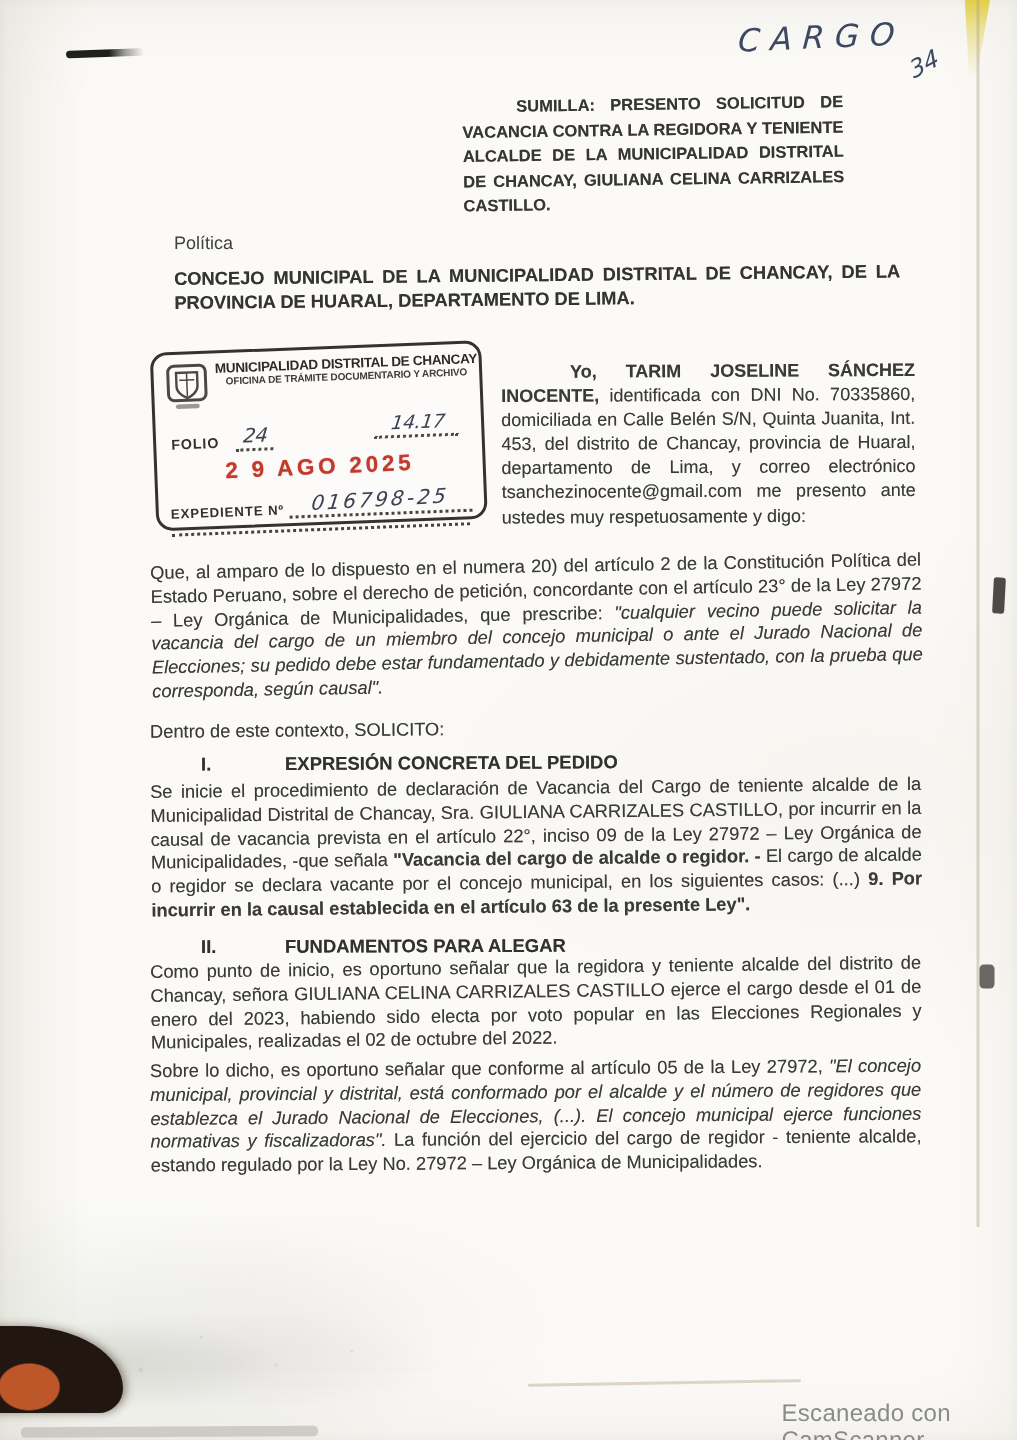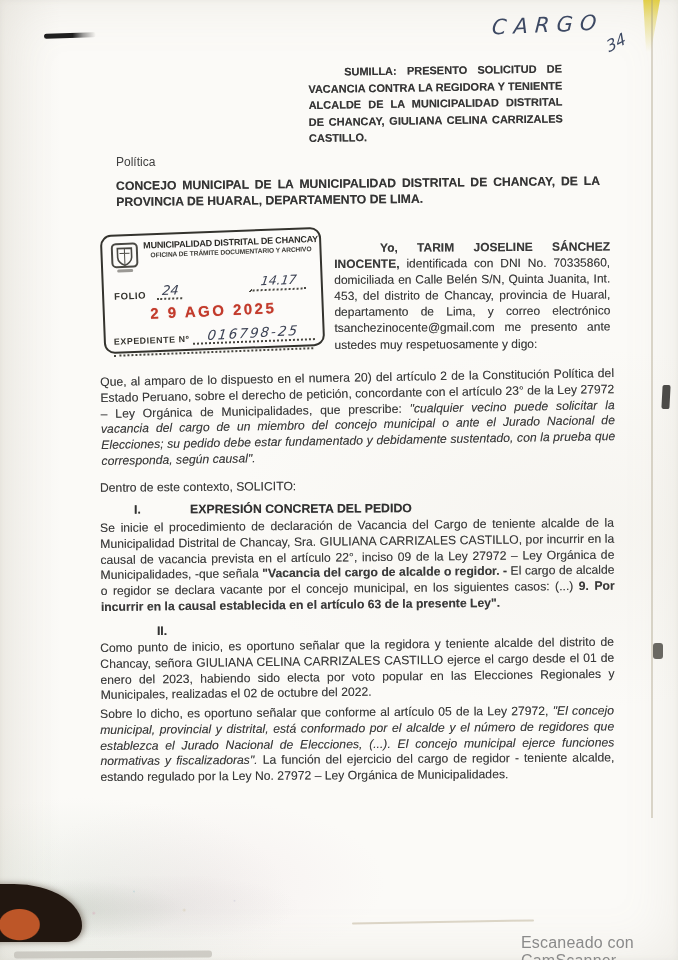--- a/index.html
+++ b/index.html
@@ -87,21 +87,21 @@
 
   
   .para, .intro{color:#3a3a3a;text-shadow:0 0 .35px rgba(55,55,55,.45);}
   .intro{position:absolute;left:334px;top:240px;width:276px;
     font-size:12px;line-height:16.1px;text-align:justify;text-indent:46px;transform:rotate(-.3deg);transform-origin:left top;}
   .para{position:absolute;left:100px;width:514px;font-size:12.2px;line-height:15.8px;text-align:justify;transform-origin:left top;}
   .p1{top:375px;transform:rotate(-1deg);}
   .context-line{position:absolute;left:100px;top:480px;font-size:12.2px;color:#3a3a3a;transform:rotate(-.5deg);text-shadow:0 0 .35px rgba(55,55,55,.45);}
   .heading{position:absolute;left:100px;display:flex;font-weight:bold;color:#313131;font-size:12.3px;text-shadow:0 0 .4px rgba(40,40,40,.5);}
   .h1{top:502px;transform:rotate(-.3deg);}
-  .h2{top:624px;transform:rotate(-.2deg);text-align:center;}
+  .h2{top:624px;transform:rotate(-.2deg);}
   .hnum{margin-left:34px;width:56px;}
   .p2{top:521px;transform:rotate(-.6deg);}
   .p3{top:641px;transform:rotate(-.7deg);}
   .p4{top:707px;transform:rotate(-.4deg);}
   .run-b{font-weight:bold;}
   .run-i{font-style:italic;}
 
   .footer-credit{position:absolute;left:521px;top:934px;font-size:16px;color:#8a8a8a;letter-spacing:.2px;}
 </style>
 </head>
@@ -162,18 +162,19 @@
   <div class="context-line">Dentro de este contexto, SOLICITO:</div>
 
   <div class="heading h1">
     <span class="hnum">I.</span>
     <span class="htitle">EXPRESIÓN CONCRETA DEL PEDIDO</span>
   </div>
   <div class="para p2"><span>Se inicie el procedimiento de declaración de Vacancia del Cargo de teniente alcalde de la Municipalidad Distrital de Chancay, Sra. GIULIANA CARRIZALES CASTILLO, por incurrir en la causal de vacancia prevista en el artículo 22°, inciso 09 de la Ley 27972 – Ley Orgánica de Municipalidades, -que señala </span><span class="run-b">"Vacancia del cargo de alcalde o regidor. -</span><span> El cargo de alcalde o regidor se declara vacante por el concejo municipal, en los siguientes casos: (...) </span><span class="run-b">9. Por incurrir en la causal establecida en el artículo 63 de la presente Ley".</span></div>
 
   <div class="heading h2">
     <span class="hnum">II.</span>
+    <span class="htitle">FUNDAMENTOS PARA ALEGAR</span>
   </div>
   <div class="para p3">Como punto de inicio, es oportuno señalar que la regidora y teniente alcalde del distrito de Chancay, señora GIULIANA CELINA CARRIZALES CASTILLO ejerce el cargo desde el 01 de enero del 2023, habiendo sido electa por voto popular en las Elecciones Regionales y Municipales, realizadas el 02 de octubre del 2022.</div>
   <div class="para p4"><span>Sobre lo dicho, es oportuno señalar que conforme al artículo 05 de la Ley 27972, </span><span class="run-i">"El concejo municipal, provincial y distrital, está conformado por el alcalde y el número de regidores que establezca el Jurado Nacional de Elecciones, (...). El concejo municipal ejerce funciones normativas y fiscalizadoras".</span><span> La función del ejercicio del cargo de regidor - teniente alcalde, estando regulado por la Ley No. 27972 – Ley Orgánica de Municipalidades.</span></div>
 
   <div class="footer-credit">Escaneado con CamScanner</div>
 </div>
 
 </body></html>

